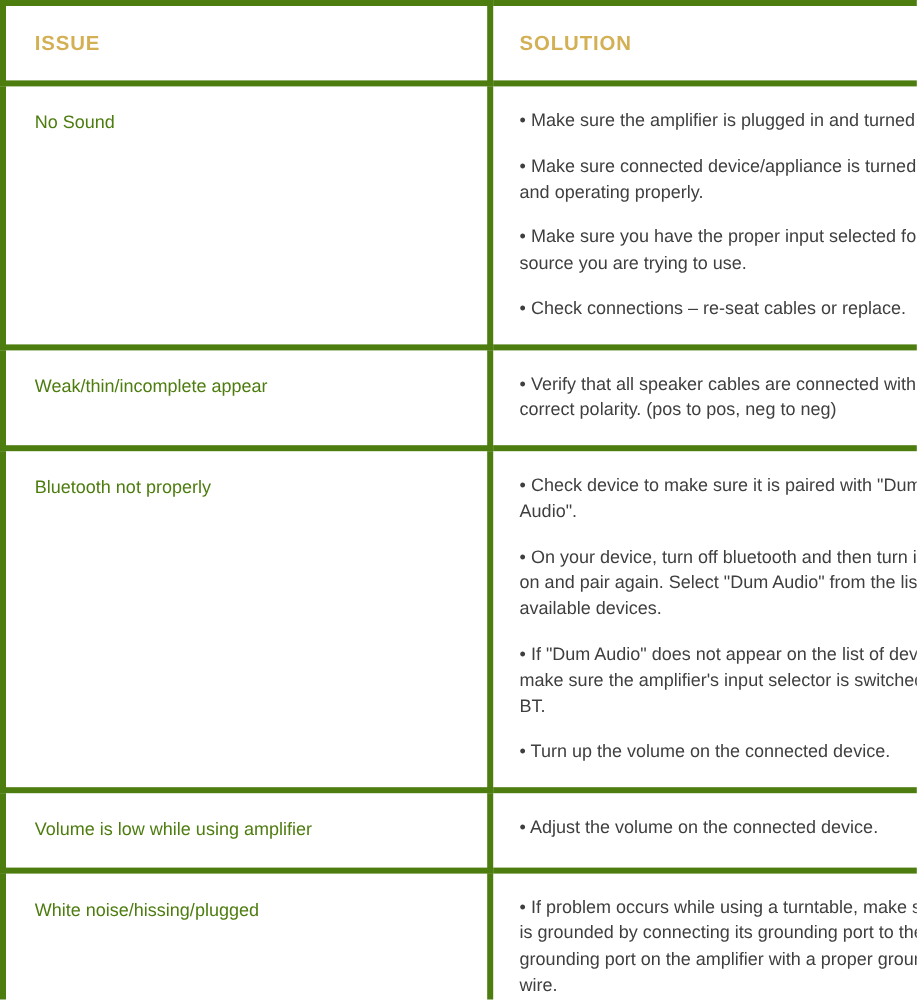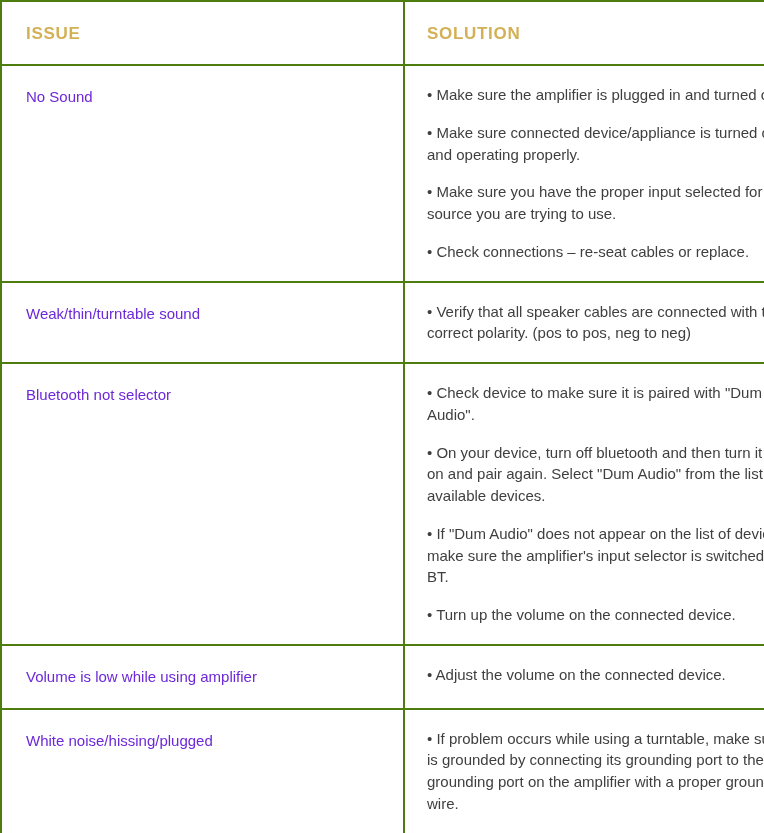--- a/index.html
+++ b/index.html
@@ -14,21 +14,21 @@
     color: #3b3b3b;
     overflow: hidden;
   }
   .troubleshooting-table {
     width: 764px;
     border-collapse: collapse;
     table-layout: fixed;
   }
   .troubleshooting-table td,
   .troubleshooting-table th {
-    border: 2px solid #4d7c0f;
+    border: 5px solid #4d7c0f;
     vertical-align: top;
     text-align: left;
   }
   .col-issue { width: 377px; }
   .col-solution { width: 387px; }
 
   thead th {
     padding: 22px 0 20px 24px;
     font-size: 17px;
     font-weight: bold;
@@ -36,21 +36,21 @@
     color: #d4b055;
   }
   thead th.col-solution {
     padding-left: 22px;
   }
 
   tbody td.issue-cell {
     padding: 20px 16px 20px 24px;
     font-size: 15px;
     line-height: 1.45;
-    color: #6d28d9;
+    color: #4d7c0f;
   }
   tbody td.solution-cell {
     padding: 18px 14px 18px 22px;
     font-size: 15px;
     line-height: 1.45;
     color: #3f3f3f;
   }
   .bullet-line {
     margin: 0 0 16px 0;
     text-indent: 0;
@@ -75,28 +75,28 @@
       <td class="issue-cell">No Sound</td>
       <td class="solution-cell">
         <p class="bullet-line">• Make sure the amplifier is plugged in and turned on.</p>
         <p class="bullet-line">• Make sure connected device/appliance is turned on and operating properly.</p>
         <p class="bullet-line">• Make sure you have the proper input selected for the source you are trying to use.</p>
         <p class="bullet-line">• Check connections – re-seat cables or replace.</p>
       </td>
     </tr>
 
     <tr>
-      <td class="issue-cell">Weak/thin/turntable sound</td>
+      <td class="issue-cell">Weak/thin/incomplete appear</td>
       <td class="solution-cell">
         <p class="bullet-line">• Verify that all speaker cables are connected with the correct polarity. (pos to pos, neg to neg)</p>
       </td>
     </tr>
 
     <tr>
-      <td class="issue-cell">Bluetooth not selector</td>
+      <td class="issue-cell">Bluetooth not properly</td>
       <td class="solution-cell">
         <p class="bullet-line">•  Check device to make sure it is paired with "Dum Audio".</p>
         <p class="bullet-line">•   On your device, turn off bluetooth and then turn it back on and pair again. Select "Dum Audio" from the list of available devices.</p>
         <p class="bullet-line">•  If "Dum Audio" does not appear on the list of devices, make sure the amplifier's input selector is switched to BT.</p>
         <p class="bullet-line">• Turn up the volume on the connected device.</p>
       </td>
     </tr>
 
     <tr>
       <td class="issue-cell">Volume is low while using amplifier</td>

